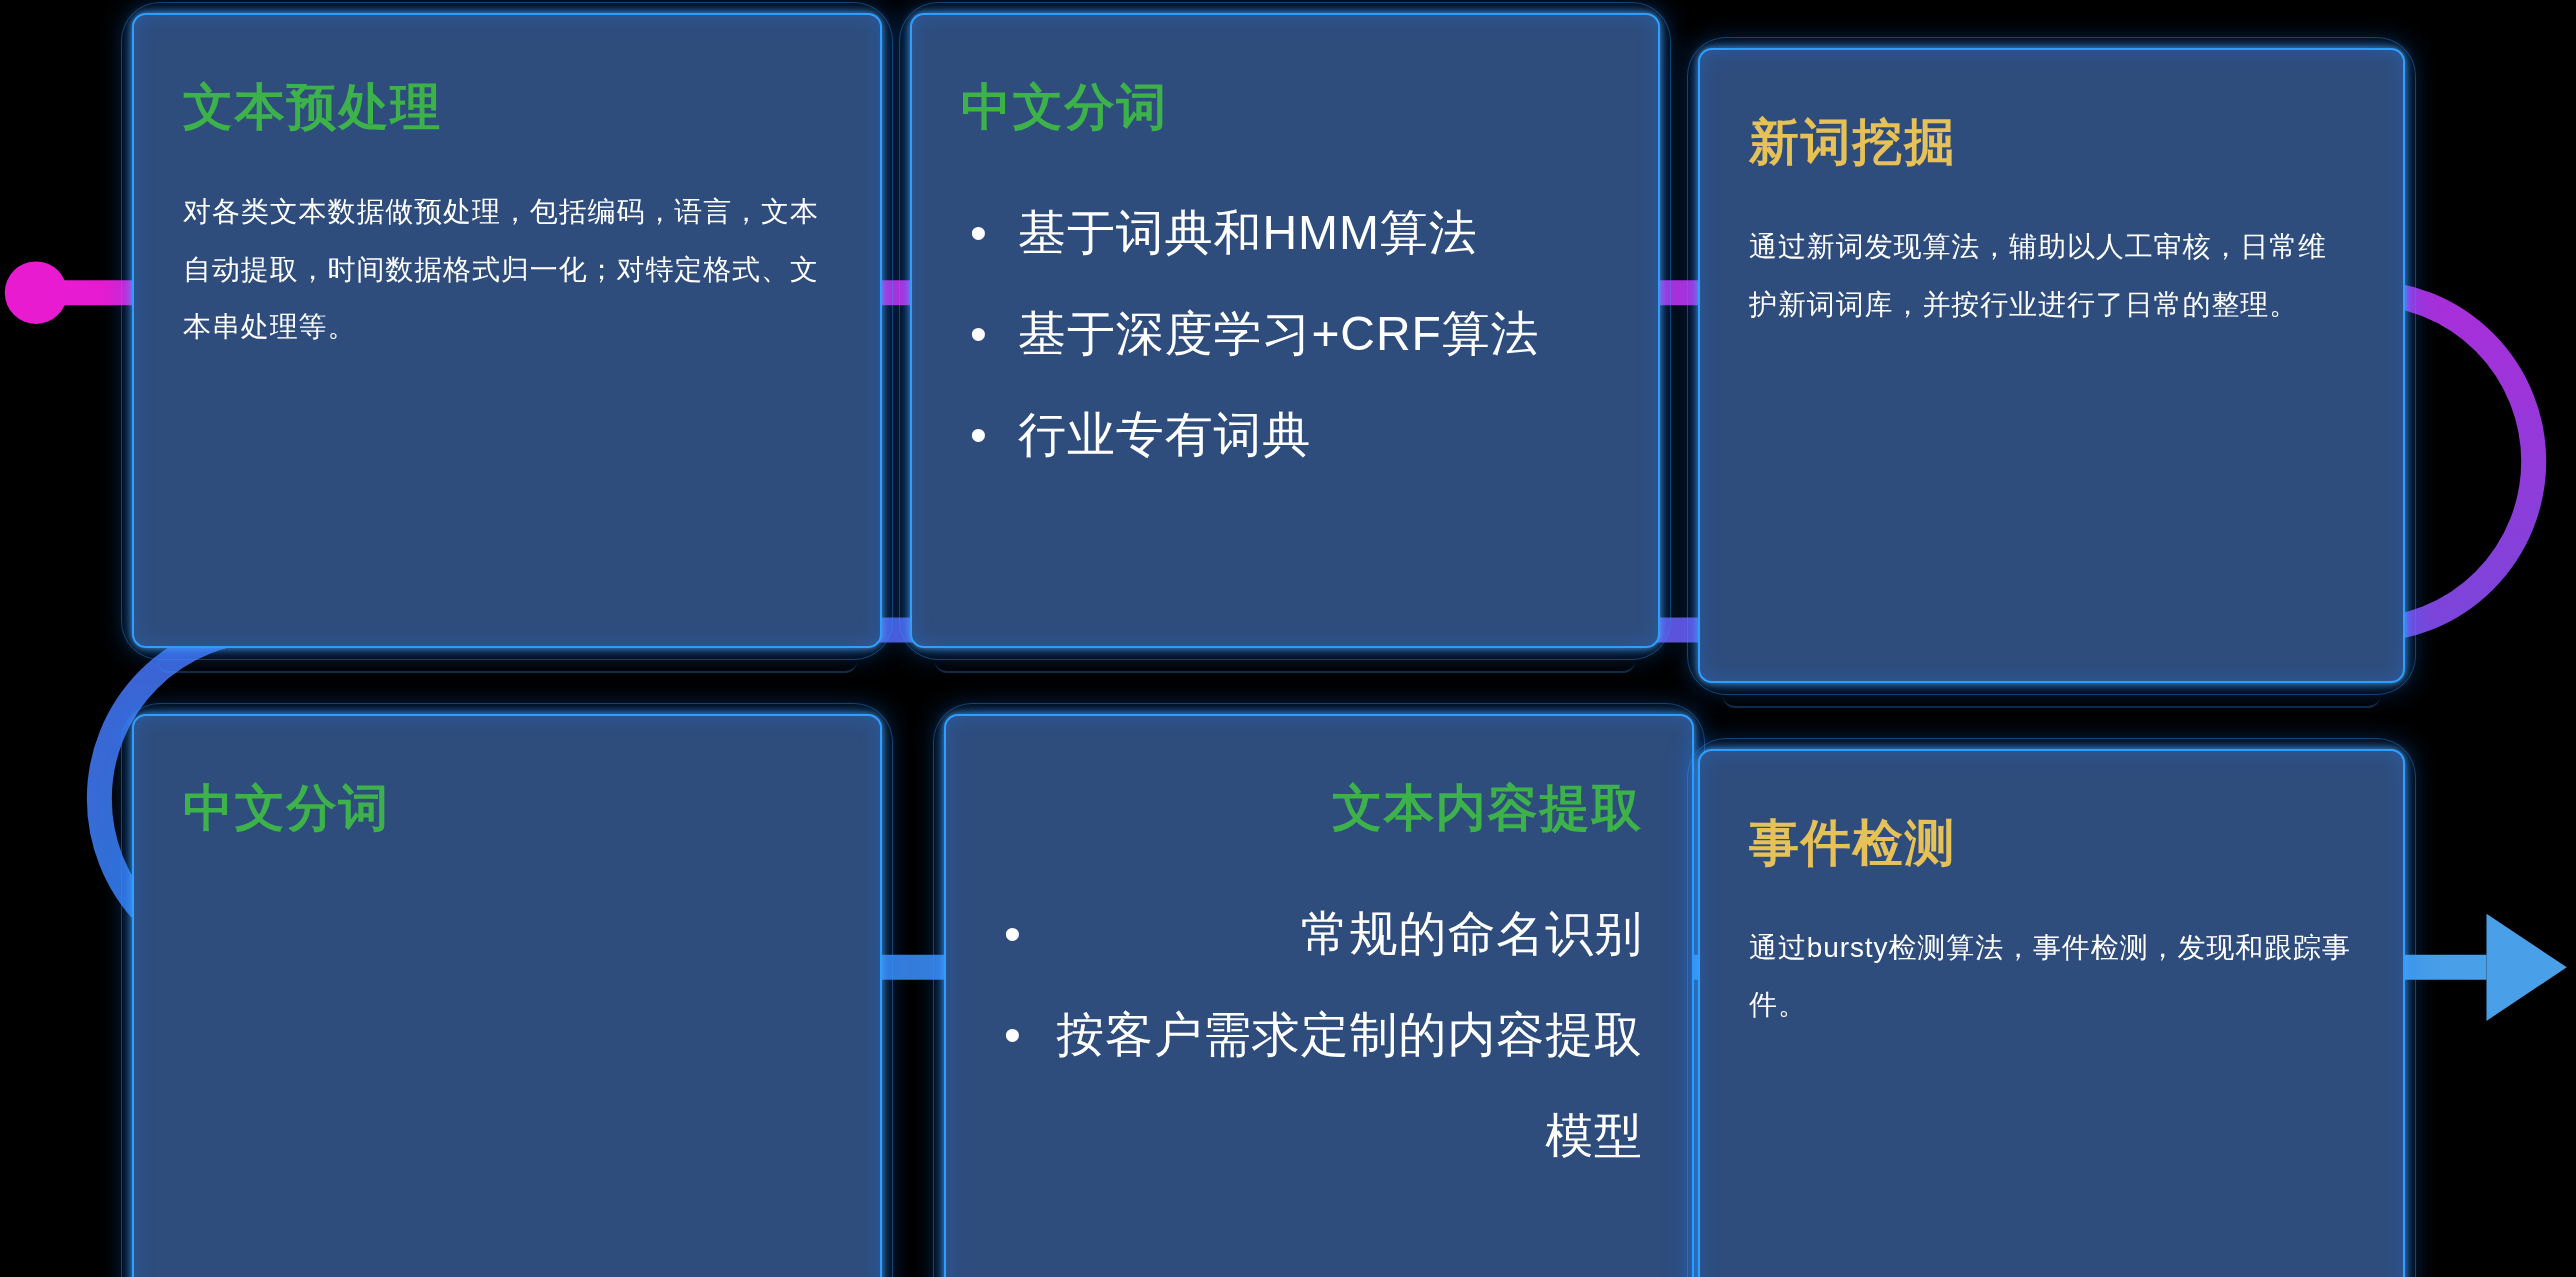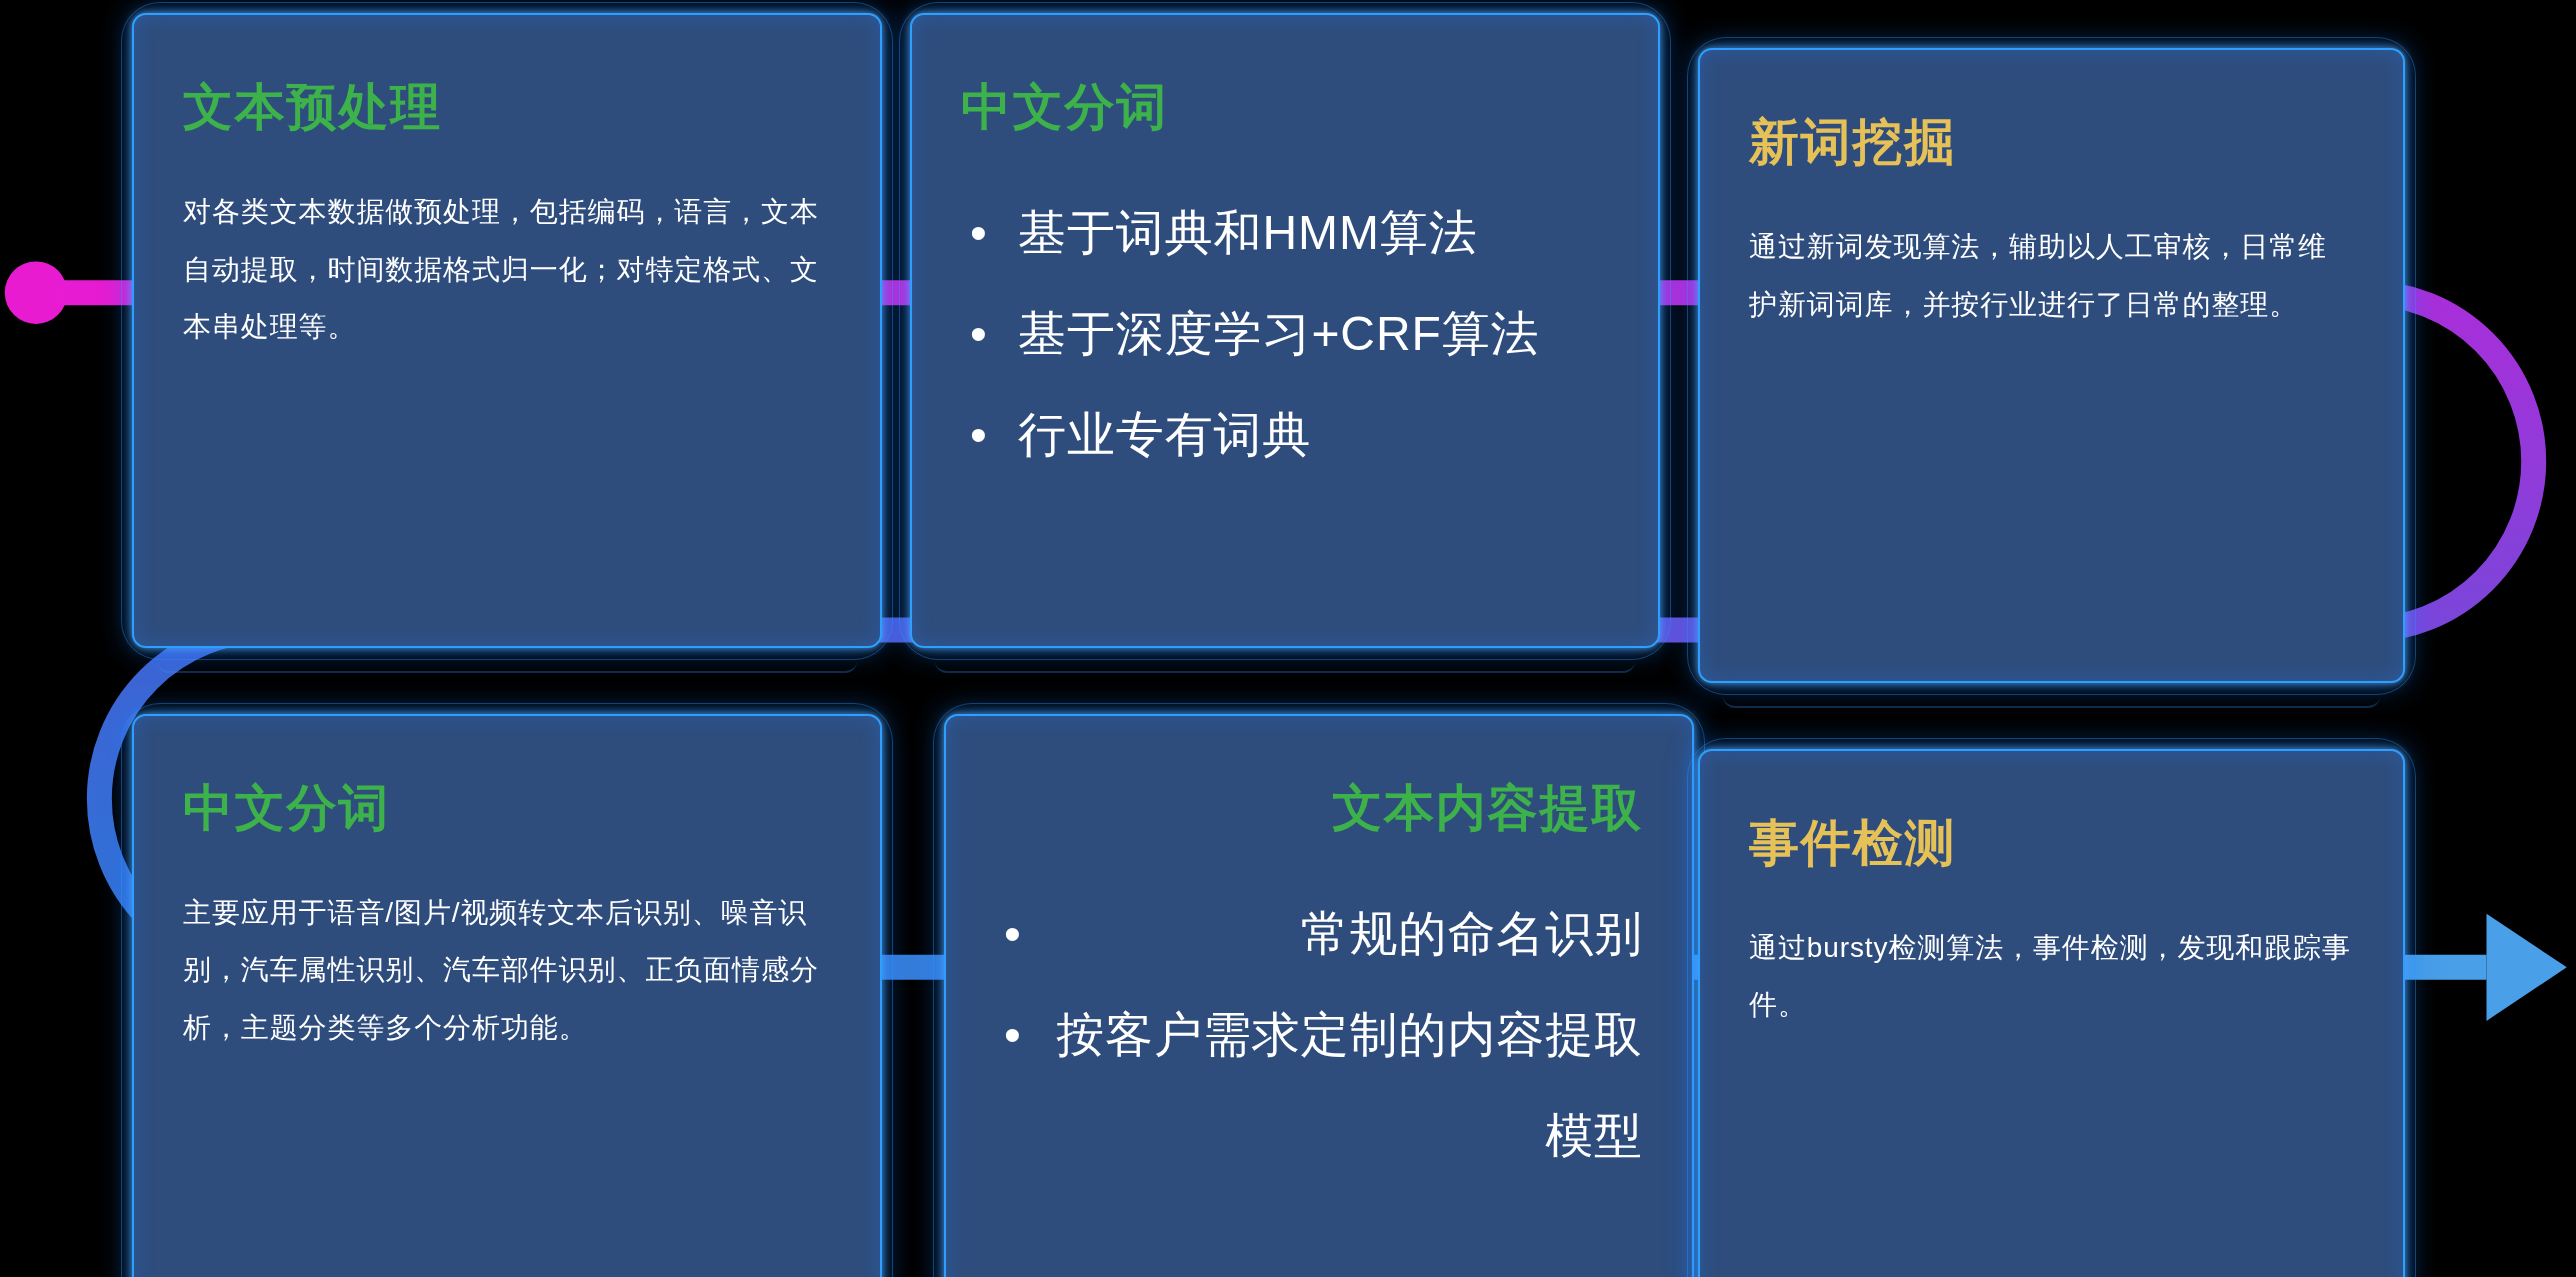--- a/index.html
+++ b/index.html
@@ -120,21 +120,20 @@
   </ul>
 </section>
 
 <section class="card narrow pos-r1c3">
   <h2 class="card-title title-yellow">新词挖掘</h2>
   <p class="card-body">通过新词发现算法，辅助以人工审核，日常维护新词词库，并按行业进行了日常的整理。</p>
 </section>
 
 <section class="card pos-r2c1">
   <h2 class="card-title title-green">中文分词</h2>
-  <p class="card-body">主要应用于语音/图片/视频转文本后识别、噪音识别，汽车属性识别、汽车部件识别、正负面情感分析，主题分类等多个分析功能。</p>
 </section>
 
 <section class="card pos-r2c2">
   <h2 class="card-title title-green">文本内容提取</h2>
   <ul class="card-bullets">
     <li>常规的命名识别</li>
     <li>按客户需求定制的内容提取模型</li>
   </ul>
 </section>
 

